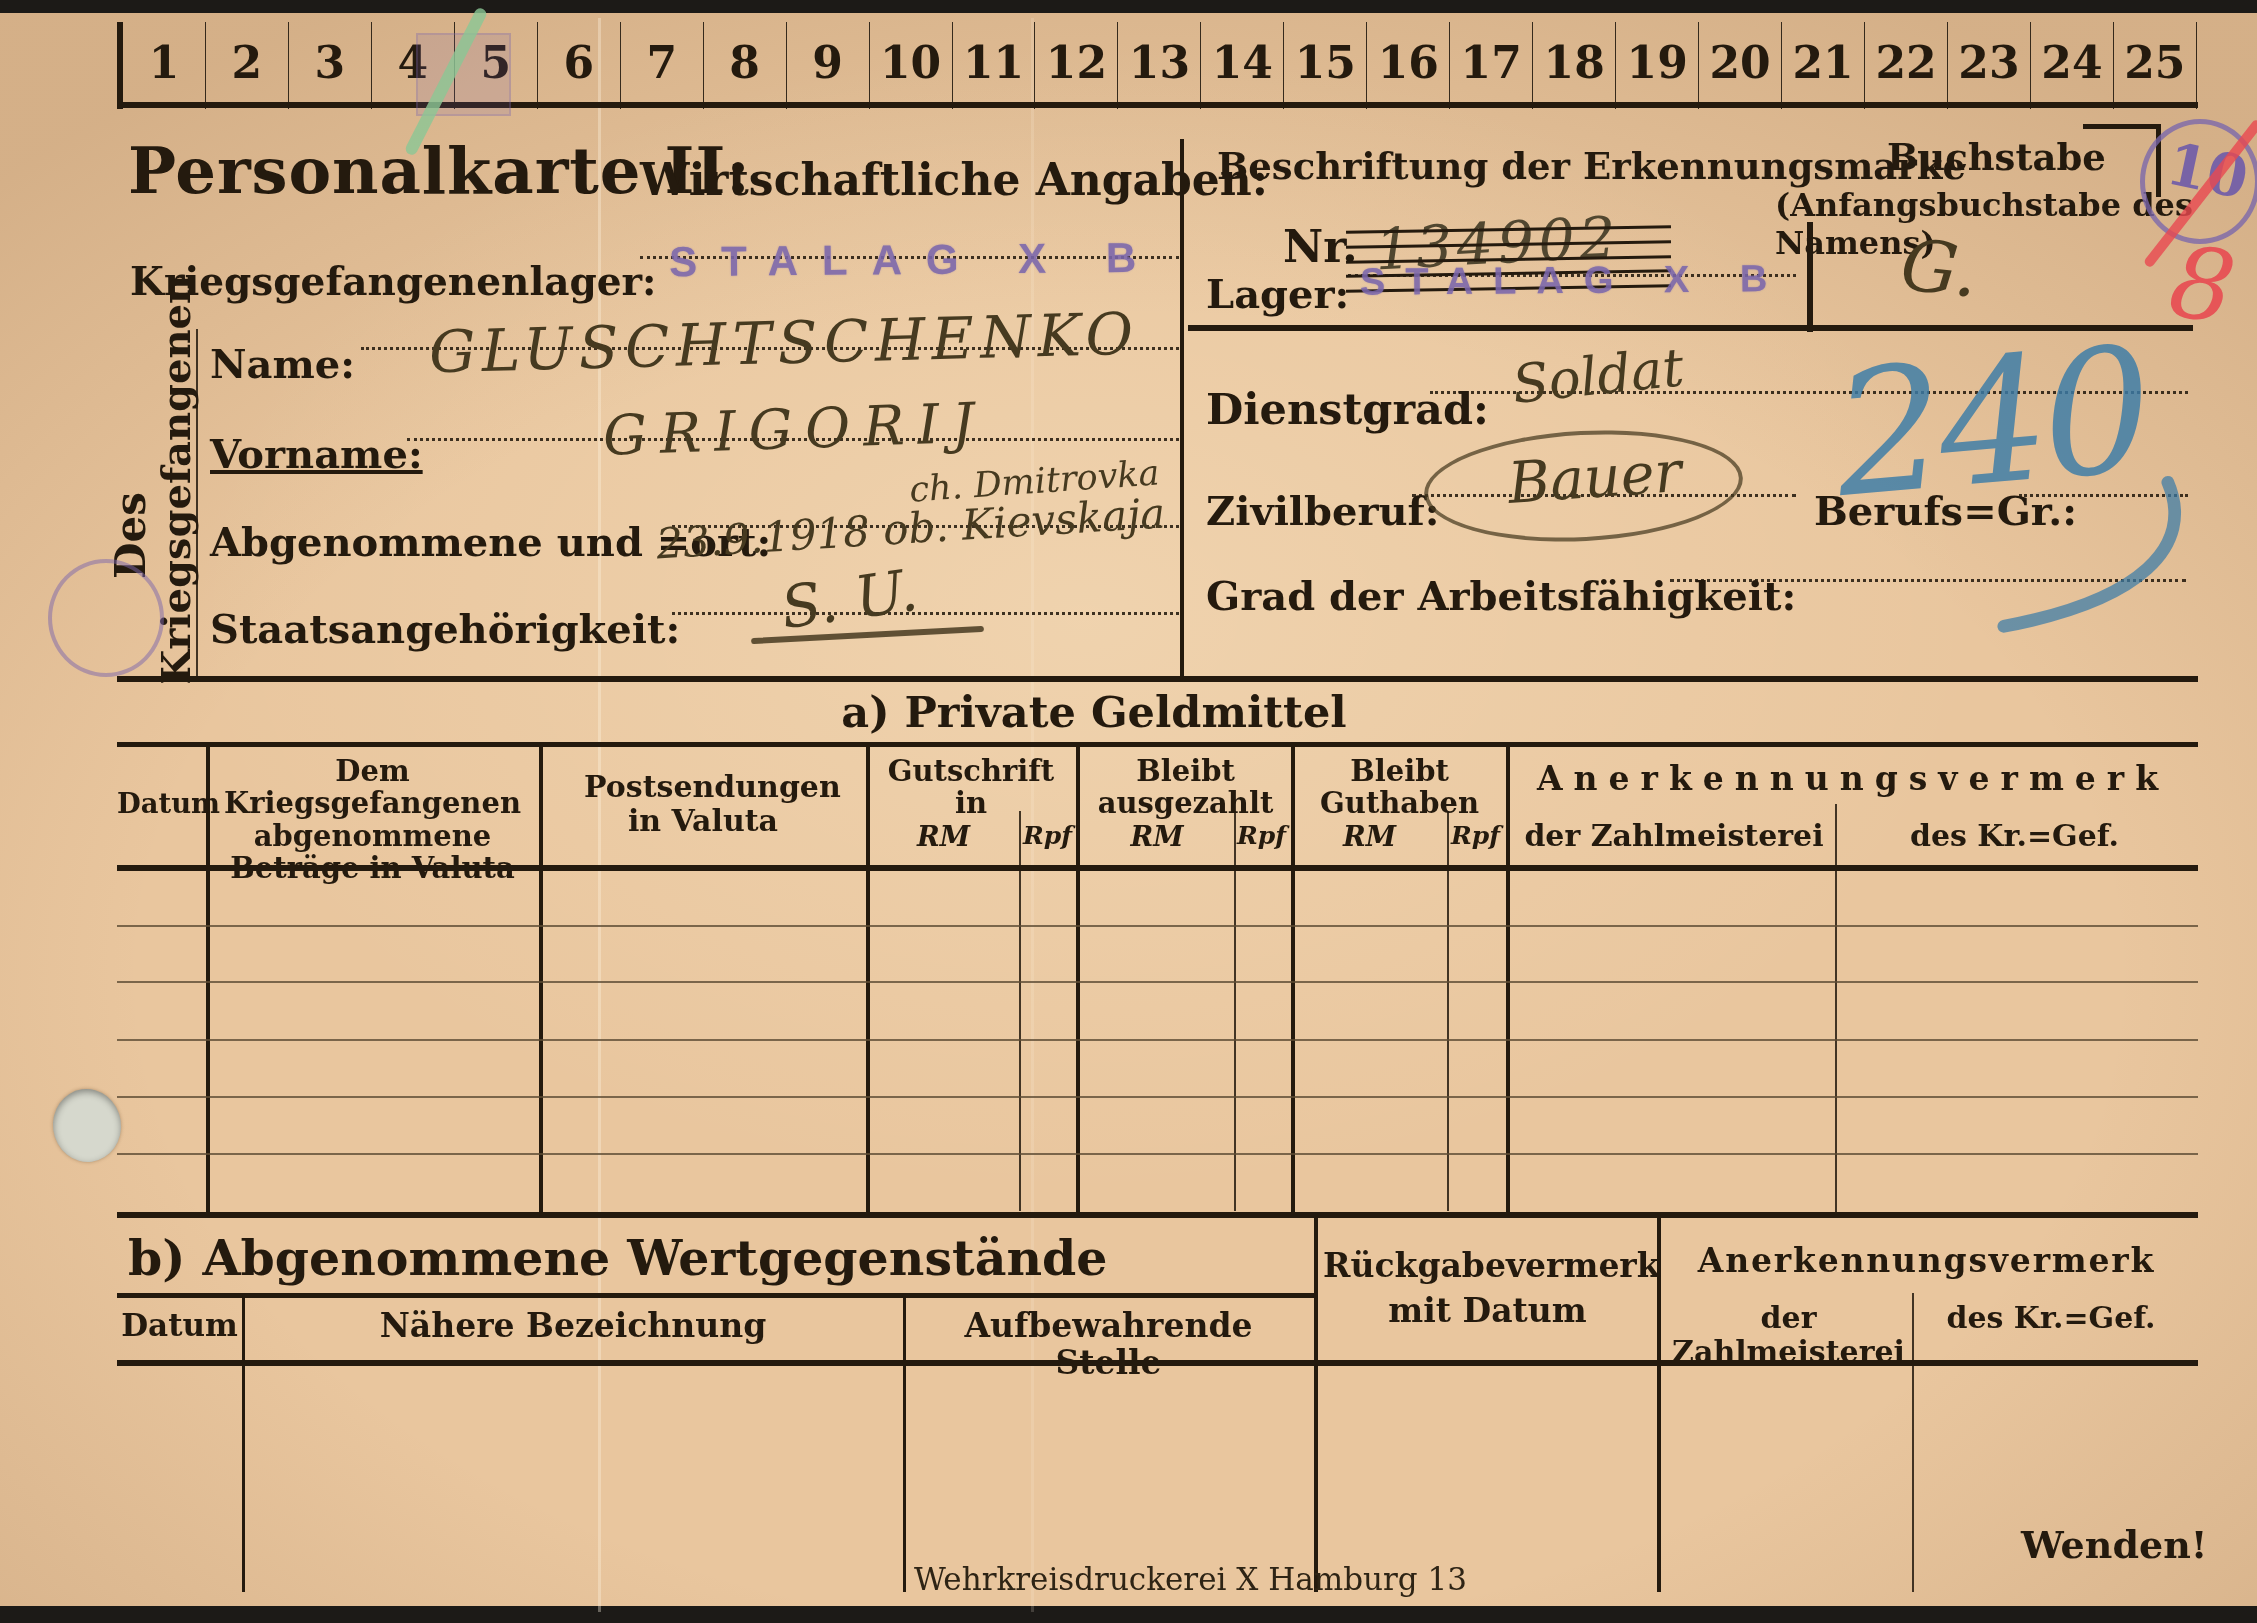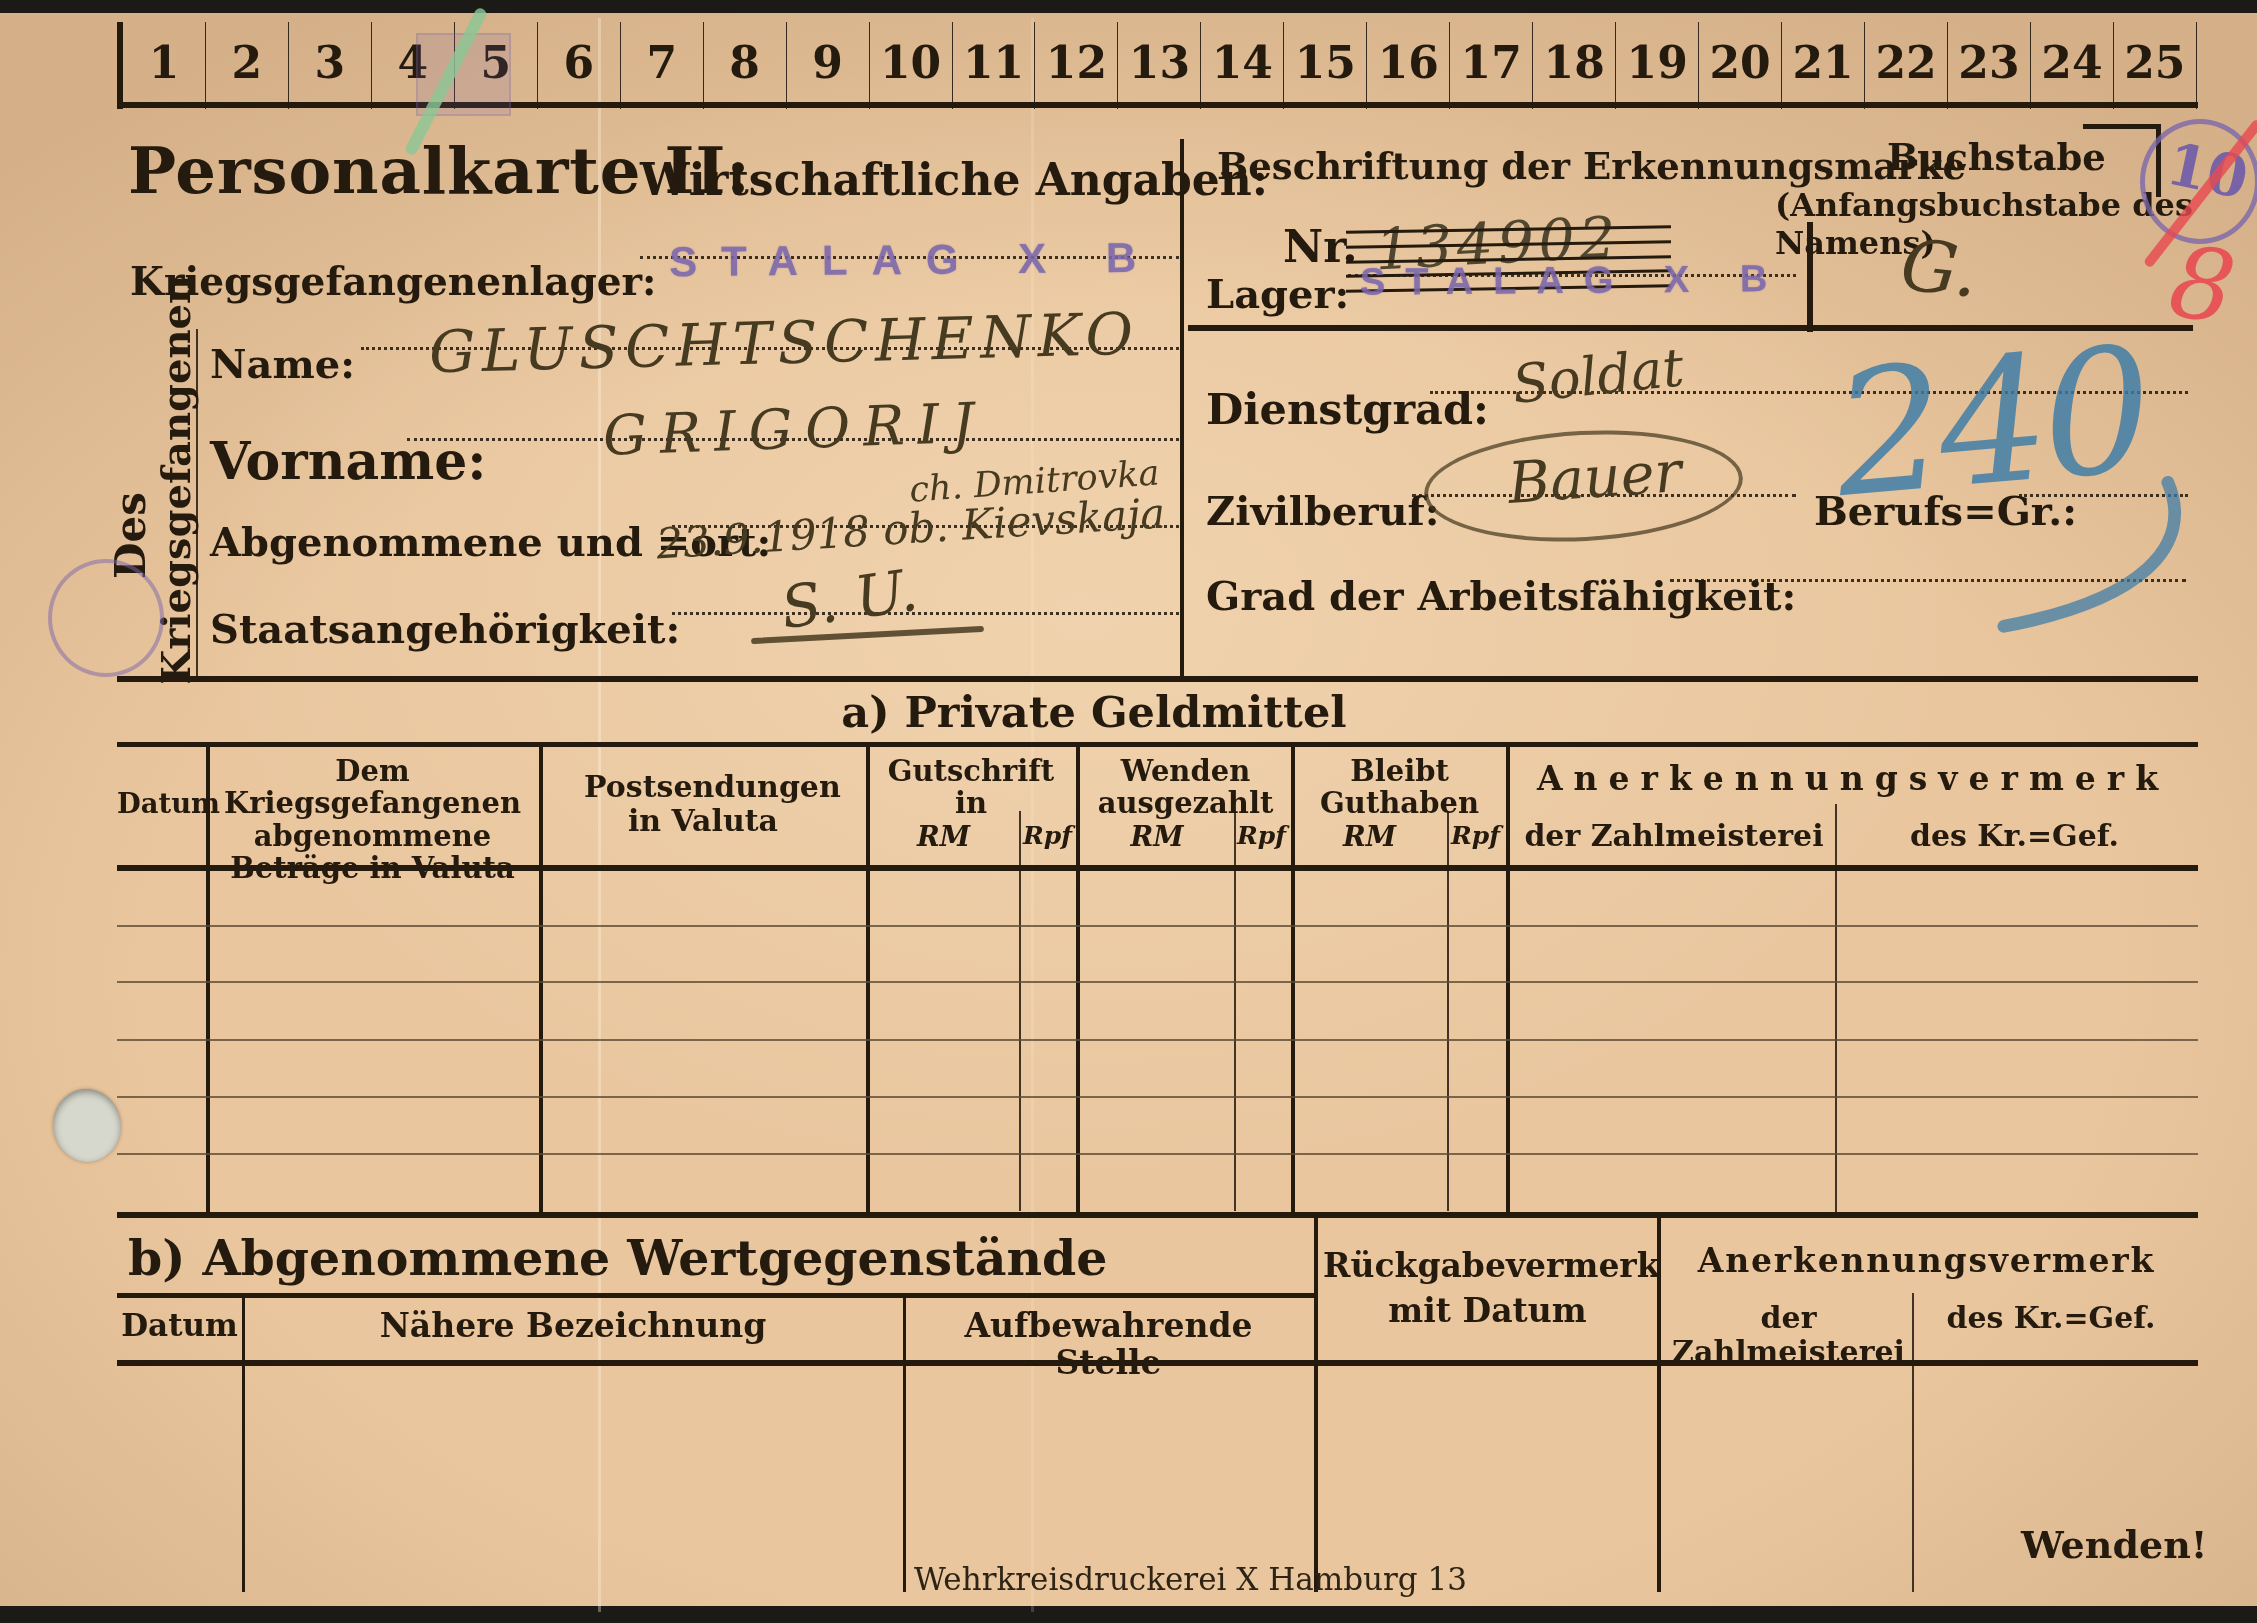--- a/index.html
+++ b/index.html
@@ -88,21 +88,21 @@
   <div class="rot" style="left:66px;top:511px;width:128px;font-size:42px;">Des</div>
   <div class="rot" style="left:6.4px;top:492px;width:338px;font-size:40px;">Kriegsgefangenen</div>
   <div class="vline thin" style="left:196px;top:329px;width:1.8px;height:349px;"></div>
 
   <div class="abs" style="left:48px;top:559px;width:108px;height:110px;border:4.6px solid rgba(124,102,172,.5);border-radius:50%;"></div>
 
   <div class="abs frak" style="left:210px;top:340px;font-size:40px;">Name:</div>
   <div class="dotted" style="left:361px;top:347px;width:818px;"></div>
   <div class="hw" style="left:429px;top:309px;font-size:58px;letter-spacing:6.4px;transform:rotate(-1.5deg);">GLUSCHTSCHENKO</div>
 
-  <div class="abs frak" style="left:210px;top:430px;font-size:52px;">Vorname:</div>
+  <div class="abs frak" style="left:210px;top:430px;font-size:40px;text-decoration:underline;">Vorname:</div>
   <div class="dotted" style="left:407px;top:438px;width:772px;"></div>
   <div class="hw" style="left:603px;top:397px;font-size:55px;letter-spacing:12.8px;transform:rotate(-2deg);">GRIGORIJ</div>
 
   <div class="hw" style="left:909px;top:461px;font-size:35px;transform:rotate(-4deg);">ch. Dmitrovka</div>
   <div class="abs frak" style="left:210px;top:518px;font-size:40px;">Abgenommene und =ort:</div>
   <div class="dotted" style="left:672px;top:525px;width:507px;"></div>
   <div class="hw" style="left:656px;top:504px;font-size:42px;transform:rotate(-3.5deg);">23.9.1918 ob. Kievskaja</div>
 
   <div class="abs frak" style="left:210px;top:605px;font-size:40px;">Staatsangehörigkeit:</div>
   <div class="dotted" style="left:672px;top:612px;width:507px;"></div>
@@ -169,21 +169,21 @@
   <div class="vline thin" style="left:1234px;top:811px;width:1.8px;height:400px;"></div>
   <div class="vline thin" style="left:1447px;top:811px;width:1.8px;height:400px;"></div>
   <div class="vline thin" style="left:1835px;top:804px;width:1.8px;height:408px;"></div>
 
   <div class="hdr" style="left:117px;top:788px;width:89px;font-size:27.4px;">Datum</div>
   <div class="hdr" style="left:215px;top:755px;width:315px;font-size:29px;">Dem Kriegsgefangenen abgenommene Beträge in Valuta</div>
   <div class="hdr" style="left:584px;top:770px;width:238px;font-size:30px;">Postsendungen in Valuta</div>
   <div class="hdr" style="left:875px;top:755px;width:192px;font-size:29px;">Gutschrift in</div>
   <div class="hdr" style="left:875px;top:821px;width:137px;font-size:27.4px;font-style:italic;">RM</div>
   <div class="hdr" style="left:1021px;top:822px;width:53px;font-size:25px;font-style:italic;">Rpf</div>
-  <div class="hdr" style="left:1086px;top:755px;width:199px;font-size:29px;">Wenden ausgezahlt</div>
+  <div class="hdr" style="left:1086px;top:755px;width:199px;font-size:29px;">Bleibt ausgezahlt</div>
   <div class="hdr" style="left:1086px;top:821px;width:142px;font-size:27.4px;font-style:italic;">RM</div>
   <div class="hdr" style="left:1235px;top:822px;width:53px;font-size:25px;font-style:italic;">Rpf</div>
   <div class="hdr" style="left:1300px;top:755px;width:199px;font-size:29px;">Bleibt Guthaben</div>
   <div class="hdr" style="left:1300px;top:821px;width:139px;font-size:27.4px;font-style:italic;">RM</div>
   <div class="hdr" style="left:1449px;top:822px;width:53px;font-size:25px;font-style:italic;">Rpf</div>
   <div class="hdr" style="left:1515px;top:761px;width:676px;font-size:33px;letter-spacing:11px;">Anerkennungsvermerk</div>
   <div class="hdr" style="left:1515px;top:819px;width:318px;font-size:30px;">der Zahlmeisterei</div>
   <div class="hdr" style="left:1838px;top:819px;width:353px;font-size:30px;">des Kr.=Gef.</div>
 
   <div class="hline" style="left:117px;top:865px;width:2081px;height:5.5px;"></div>

